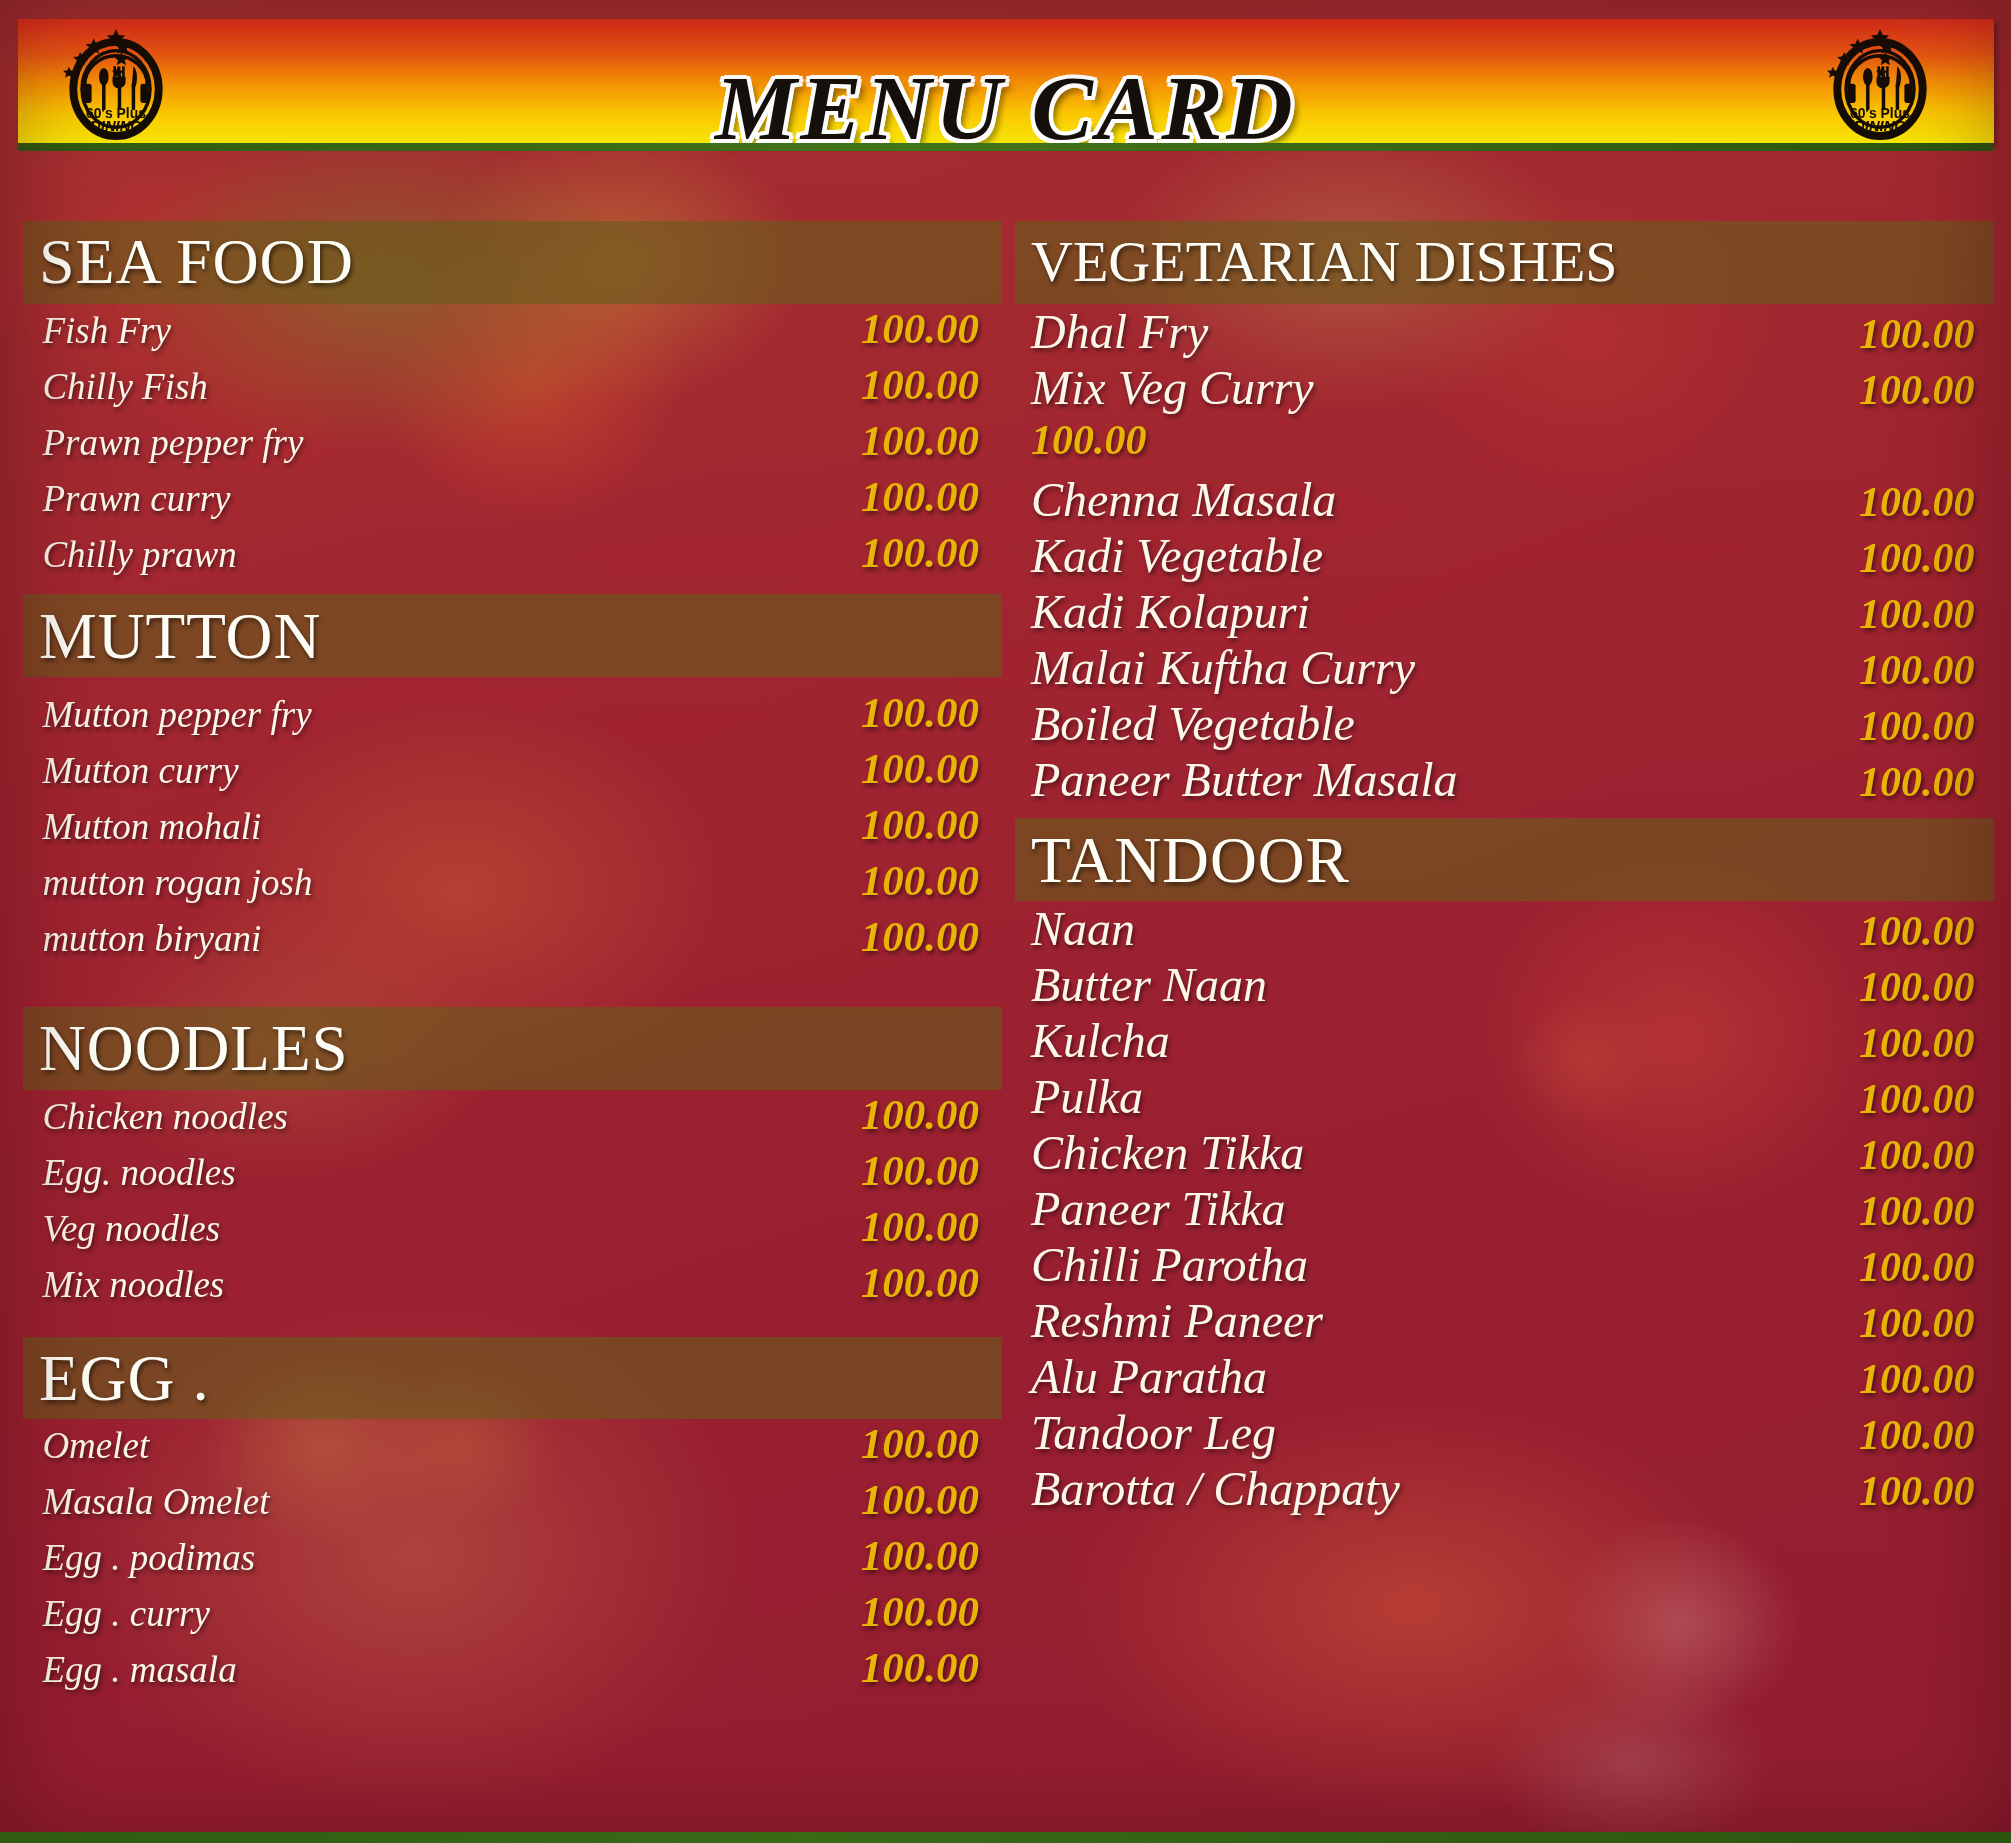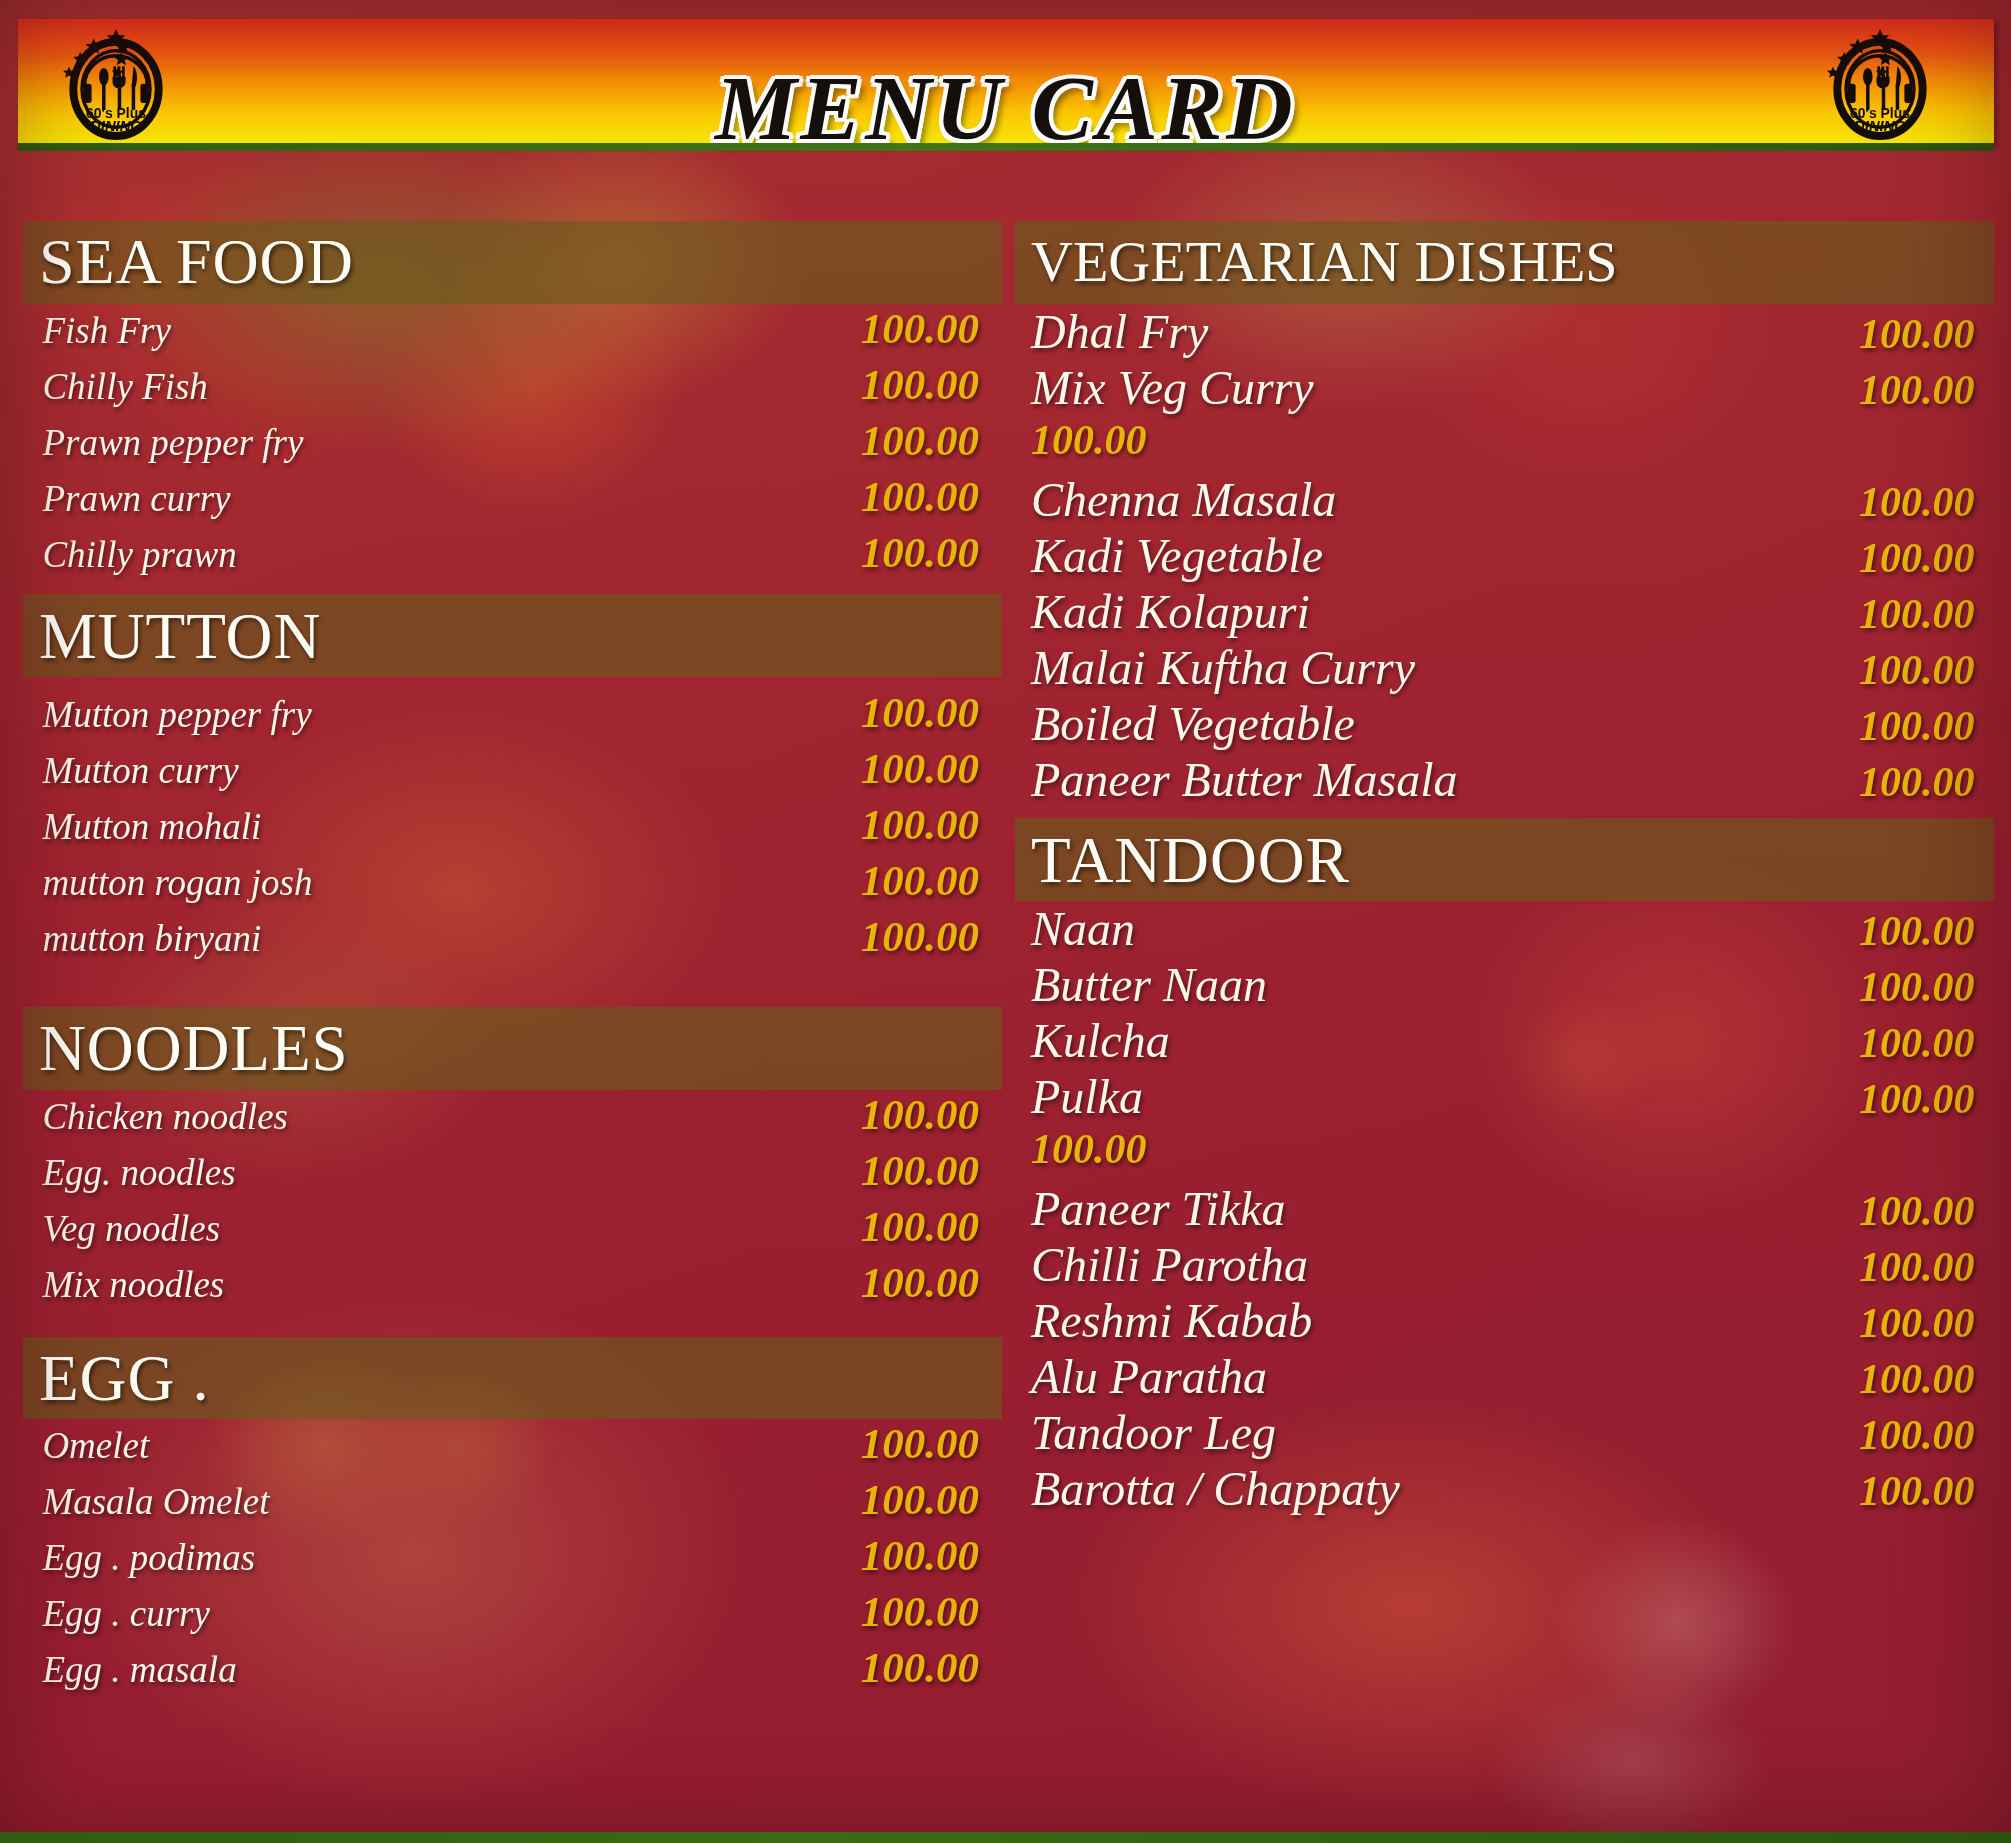--- a/index.html
+++ b/index.html
@@ -348,32 +348,33 @@
       </div>
       <div class="row">
         <span class="name">Kulcha</span>
         <span class="price">100.00</span>
       </div>
       <div class="row">
         <span class="name">Pulka</span>
         <span class="price">100.00</span>
       </div>
       <div class="row">
+        <span class="name">Chicken Tikka</span>
         <span class="price">100.00</span>
       </div>
       <div class="row">
         <span class="name">Paneer Tikka</span>
         <span class="price">100.00</span>
       </div>
       <div class="row">
         <span class="name">Chilli Parotha</span>
         <span class="price">100.00</span>
       </div>
       <div class="row">
-        <span class="name">Reshmi Kabab</span>
+        <span class="name">Reshmi Paneer</span>
         <span class="price">100.00</span>
       </div>
       <div class="row">
         <span class="name">Alu Paratha</span>
         <span class="price">100.00</span>
       </div>
       <div class="row">
         <span class="name">Tandoor Leg</span>
         <span class="price">100.00</span>
       </div>

